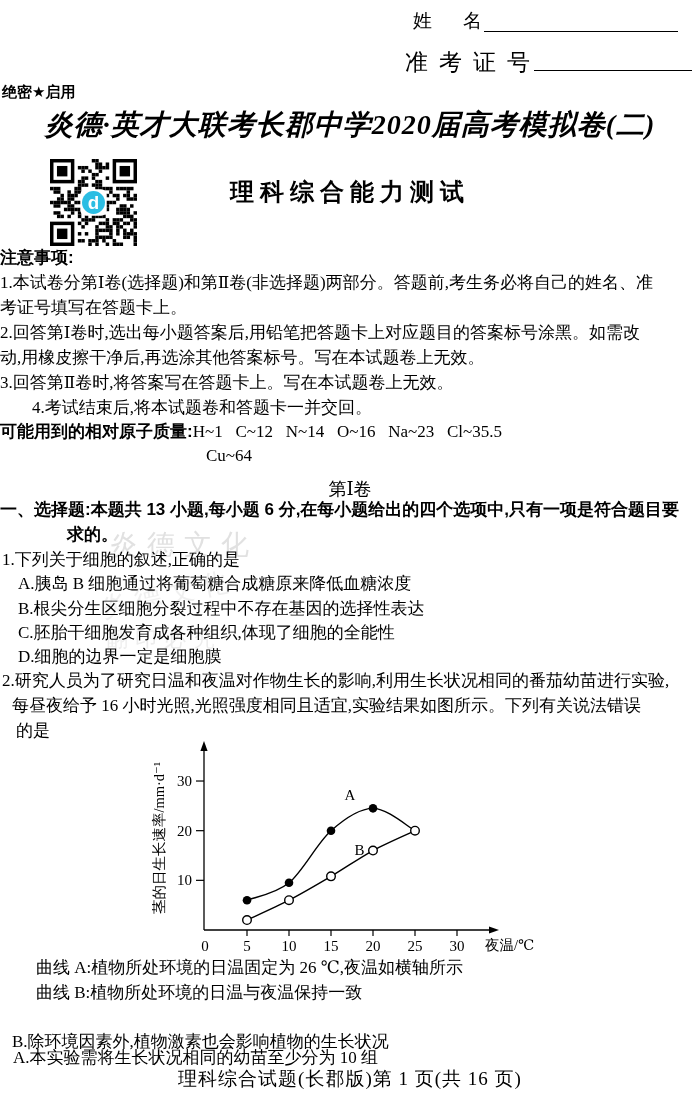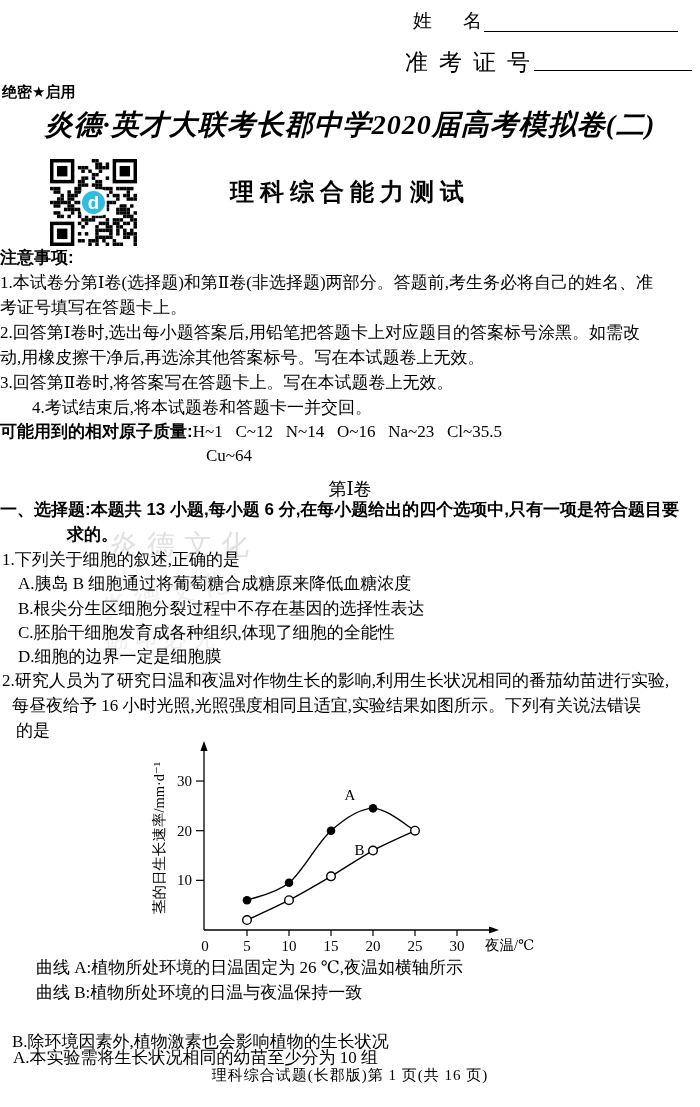--- a/index.html
+++ b/index.html
@@ -9,21 +9,21 @@
     overflow:hidden;
   }
   .abs{position:absolute;white-space:nowrap;}
   .serif{font-family:"Liberation Serif","DejaVu Serif",serif;}
   .sansb{font-family:"Liberation Sans","DejaVu Sans",sans-serif;font-weight:700;}
   .t17{font-size:17px;line-height:23px;}
   .underline-blank{position:absolute;border-bottom:1.4px solid #000;height:1px;}
   #series-title{left:0;right:0;top:106px;text-align:center;font-size:28px;font-weight:700;font-style:italic;letter-spacing:1px;}
   #subject-title{left:0;right:0;top:176px;text-align:center;font-size:24px;letter-spacing:6px;}
   #volume-title{left:0;right:0;top:477px;text-align:center;font-size:18px;}
-  #footer{left:0;right:0;top:1066px;text-align:center;font-size:15px;letter-spacing:1px;}
+  #footer{left:0;right:0;top:1066px;text-align:center;font-size:19px;letter-spacing:1px;}
   .watermark{position:absolute;color:#c9c9c9;z-index:0;font-family:"Liberation Serif","DejaVu Serif",serif;}
   .content{position:relative;z-index:1;}
   svg text{font-family:"Liberation Serif","DejaVu Serif",serif;}
   .tick{font-size:15px;}
   .axis-label{font-size:14.5px;}
   .series-label{font-size:15px;}
 </style>
 </head>
 <body>
 

